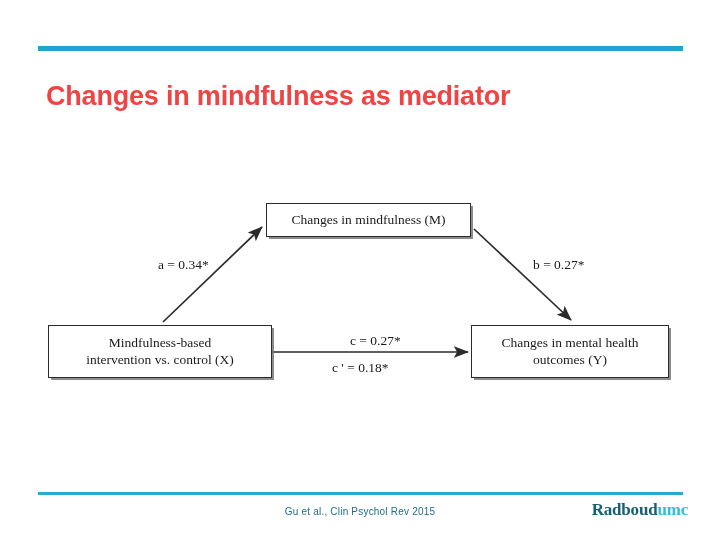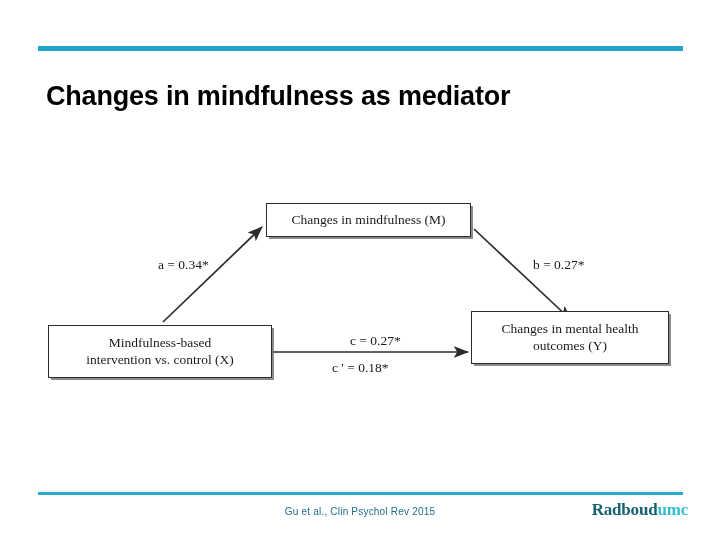--- a/index.html
+++ b/index.html
@@ -31,21 +31,21 @@
     height: 5px;
     background: #21A5CE;
   }
 
   
   .slide-title {
     position: absolute;
     left: 46px;
     top: 82px;
     width: 620px;
-    color: #000000;
+    color: #ef4444;
     font-family: "Liberation Sans", sans-serif;
     font-size: 27px;
     font-weight: 700;
     letter-spacing: -0.2px;
     line-height: 1.1;
     white-space: nowrap;
   }
 
   
   .diagram {
@@ -73,21 +73,21 @@
     text-align: center;
     font-family: "Liberation Serif", serif;
     font-size: 13.5px;
     color: #1a1a1a;
     line-height: 1.25;
     padding: 2px 6px;
   }
 
   #box-m  { left: 266px; top: 203px; width: 205px; height: 34px; }
   #box-x  { left: 48px;  top: 325px; width: 224px; height: 53px; }
-  #box-y  { left: 471px; top: 311px; width: 198px; height: 53px; }
+  #box-y  { left: 471px; top: 325px; width: 198px; height: 53px; }
 
   .path-label {
     position: absolute;
     font-family: "Liberation Serif", serif;
     font-size: 13.5px;
     color: #1a1a1a;
     white-space: nowrap;
   }
 
   #label-a  { left: 158px; top: 257px; }

